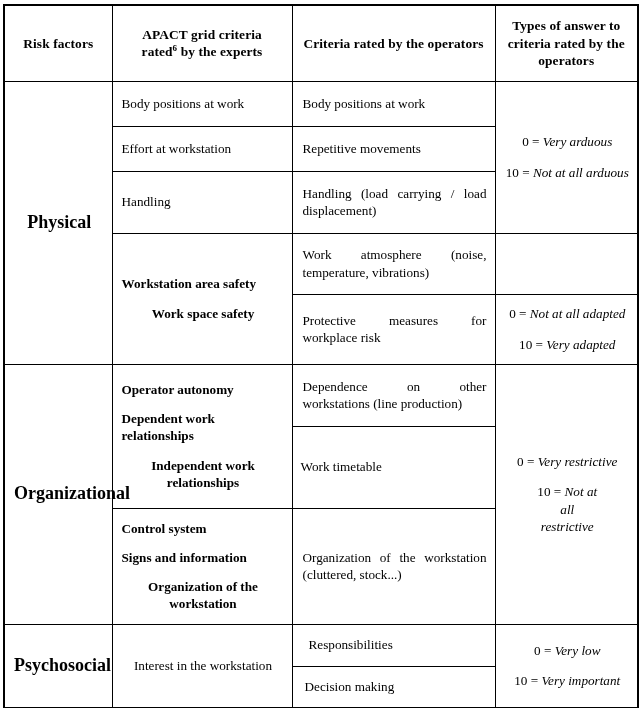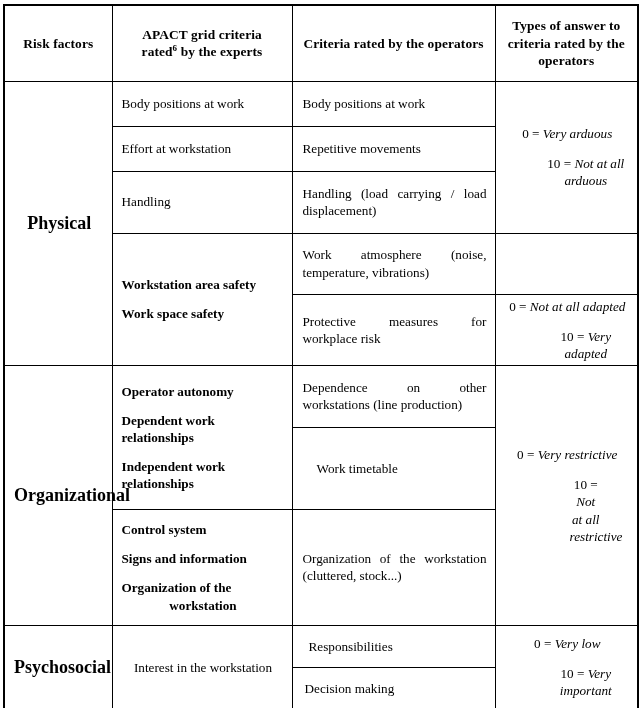--- a/index.html
+++ b/index.html
@@ -70,21 +70,21 @@
     text-align: center;
     font-weight: bold;
     vertical-align: middle;
     font-size: 18px;
   }
 
   
   td.expert { vertical-align: middle; }
   td.expert .line { margin: 0 0 0 0; font-weight: bold; }
   td.expert .spaced .line { margin-bottom: 12px; }
-  td.expert .spaced .line:last-child { margin-bottom: 0; }
+  td.expert .spaced .line:last-child { margin-bottom: 0; text-align: center; }
   .just-ind {
     text-align: justify;
   }
   .just-ind .l2 { display:block; text-align:center; }
 
   
   td.operator { vertical-align: middle; }
   td.operator .cellpad { padding-left: 10px; padding-right: 8px; }
   .jtext {
     text-align: justify;
@@ -104,21 +104,21 @@
 
   
   td.answer {
     text-align: center;
     vertical-align: middle;
   }
   td.answer .ans-line {
     display: block;
     margin-bottom: 13px;
   }
-  td.answer .ans-line:last-child { margin-bottom: 0; margin-left: 37px; }
+  td.answer .ans-line:last-child { margin-bottom: 0; }
   td.answer em {
     font-style: italic;
   }
   .num { font-style: normal; }
 </style>
 </head>
 <body>
 
 <div id="table-wrap">
   <table class="apact">
@@ -238,21 +238,21 @@
       <td class="answer" rowspan="3">
         <div class="cellpad">
           <span class="ans-line"><span class="num">0 = </span><em>Very restrictive</em></span>
           <span class="ans-line" style="padding:0 28px;"><span class="num">10 = </span><em>Not at all restrictive</em></span>
         </div>
       </td>
     </tr>
 
     <tr style="height: 82px;">
       <td class="operator">
-        <div class="cellpad plain" style="padding-left:24px;">Work timetable</div>
+        <div class="cellpad plain" style="padding-left:8px;">Work timetable</div>
       </td>
     </tr>
 
     <tr style="height: 116px;">
       <td class="expert">
         <div class="cellpad spaced">
           <div class="line">Control system</div>
           <div class="line">Signs and information</div>
           <div class="line just-ind">
             <span>Organization        of        the</span>

